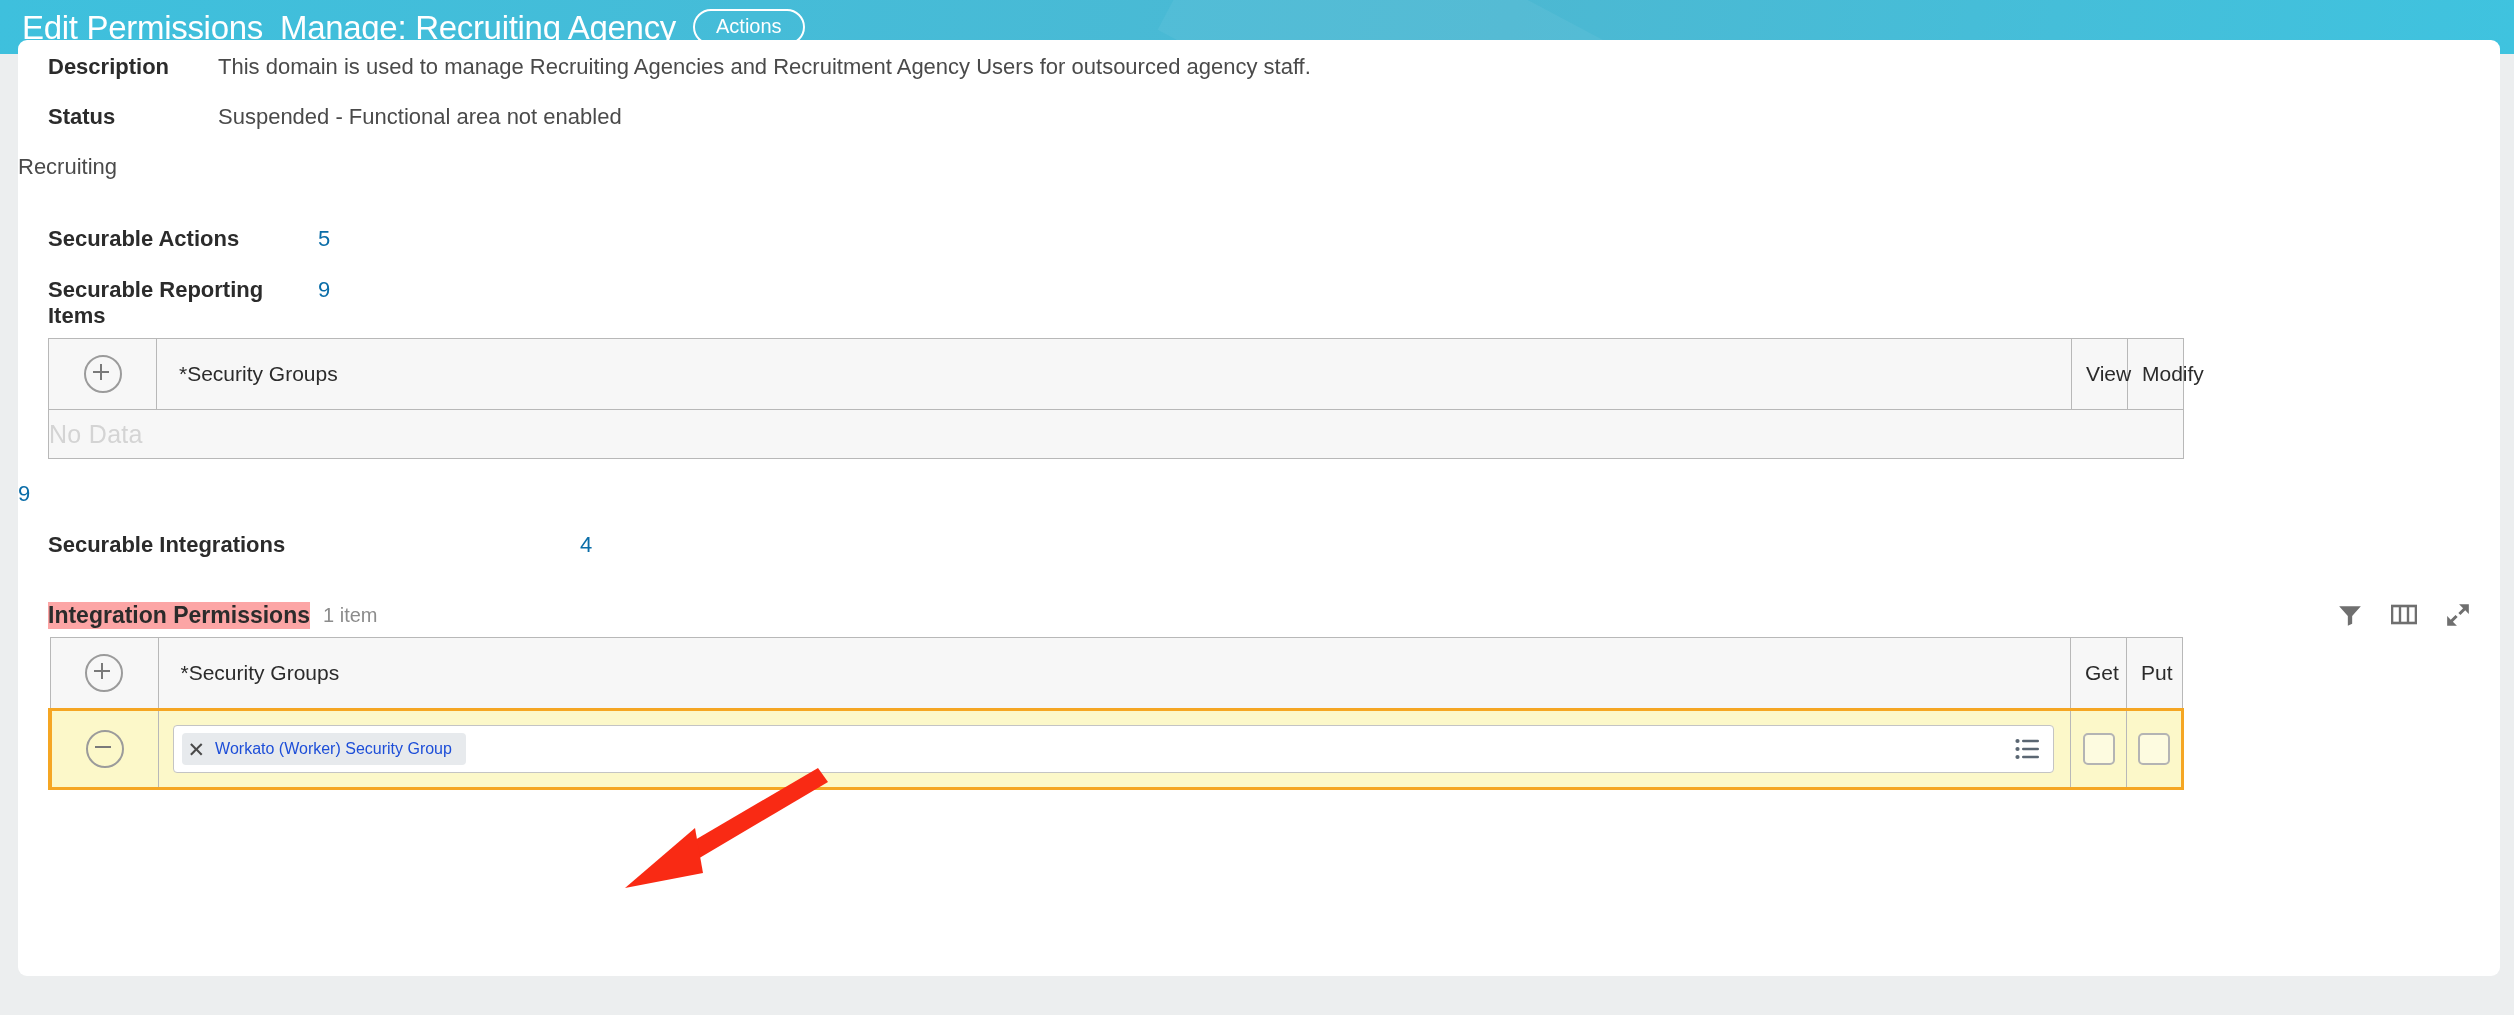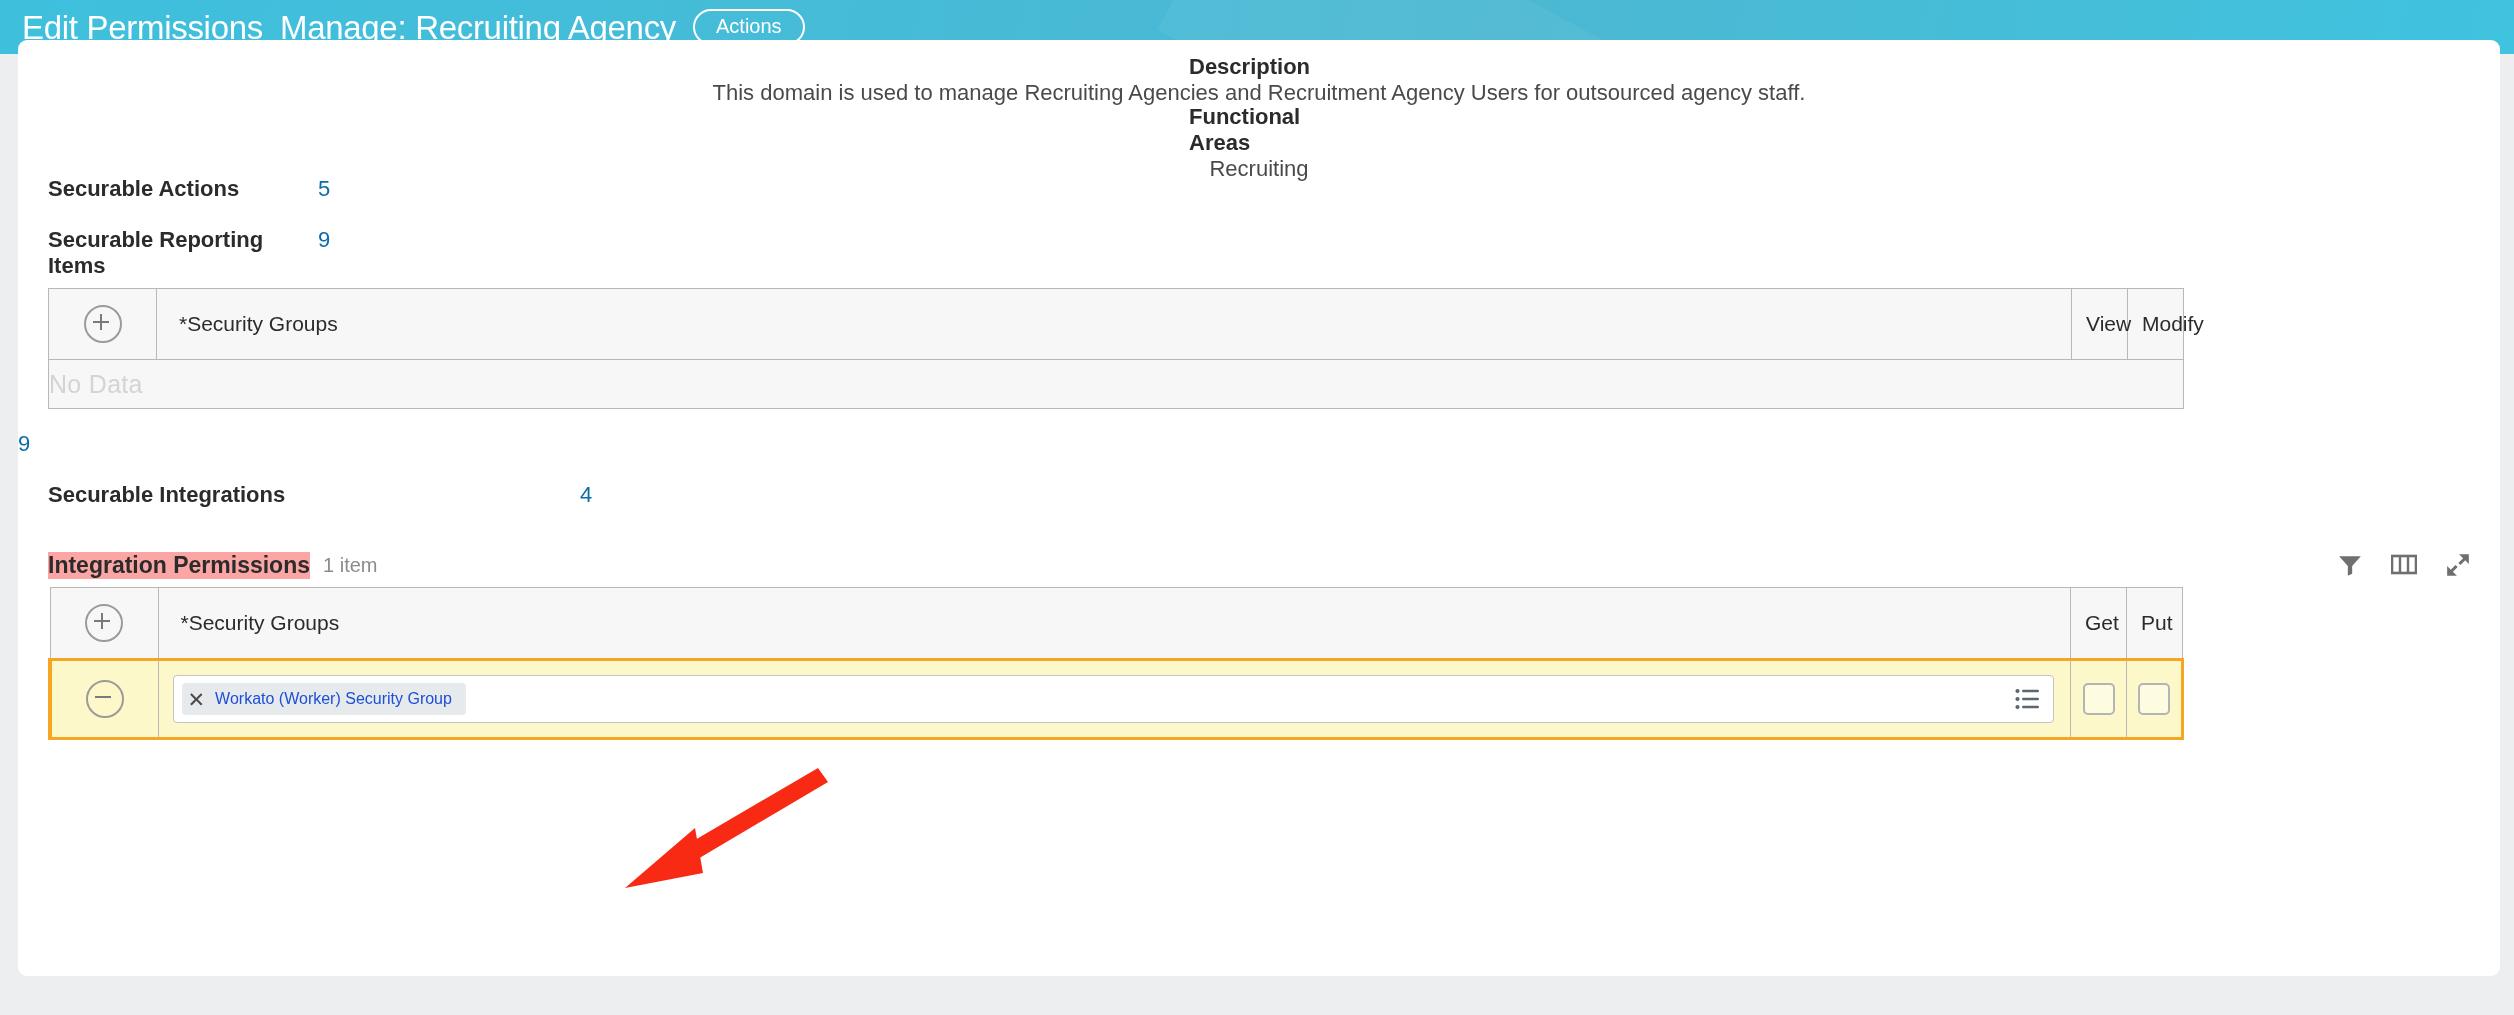--- a/index.html
+++ b/index.html
@@ -84,23 +84,22 @@
   }
   .card-body {
     position: absolute;
     left: 0; top: 14px;
     width: 2482px;
   }
 
   
   .field-row {
     display: flex;
-    align-items: center;
+    align-items: flex-start;
     height: 50px;
-    flex-direction: column;
   }
   .field-label {
     width: 200px;
     min-width: 200px;
     padding-left: 30px;
     box-sizing: border-box;
     font-size: 22px;
     font-weight: 700;
     color: #2b2b2b;
   }
@@ -352,21 +351,24 @@
 <div class="right-gutter"></div>
 
 <div class="card">
   <div class="card-body">
 
     <div class="field-row">
       <div class="field-label">Description</div>
       <div class="field-value">This domain is used to manage Recruiting Agencies and Recruitment Agency Users for outsourced agency staff.</div>
     </div>
     <div class="field-row">
-      <div class="field-label">Functional Areas</div>
+      <div class="field-label">Status</div>
+      <div class="field-value">Suspended - Functional area not enabled</div>
+    </div>
+    <div class="field-row">
       <div class="field-value">Recruiting</div>
     </div>
 
     <div class="spacer-sm"></div>
 
     <div class="count-row">
       <div class="count-label">Securable Actions</div>
       <div class="count-value">5</div>
     </div>
     <div class="count-row">

